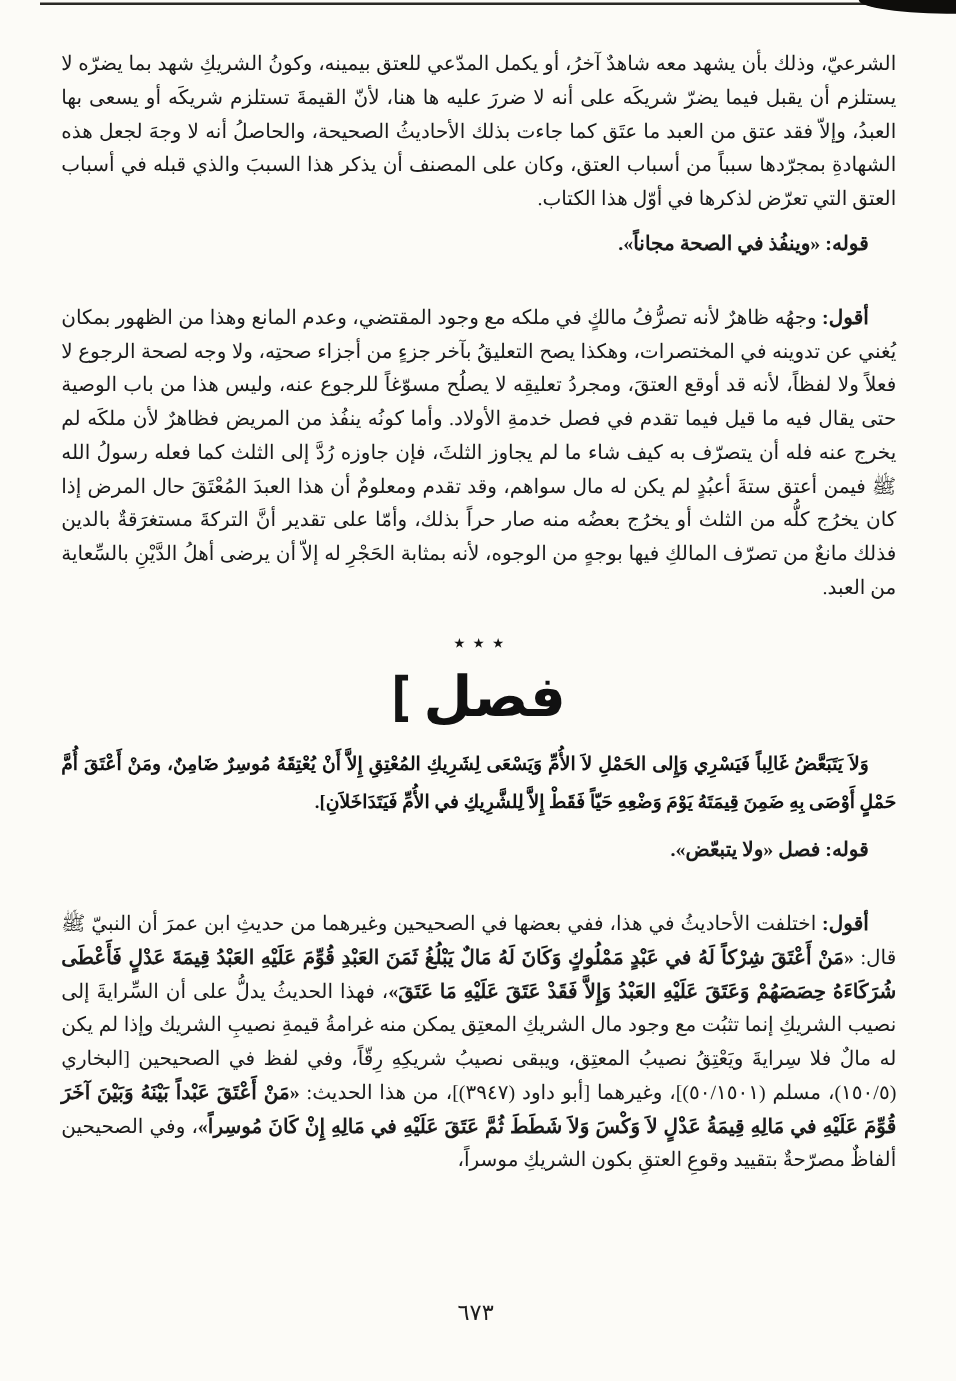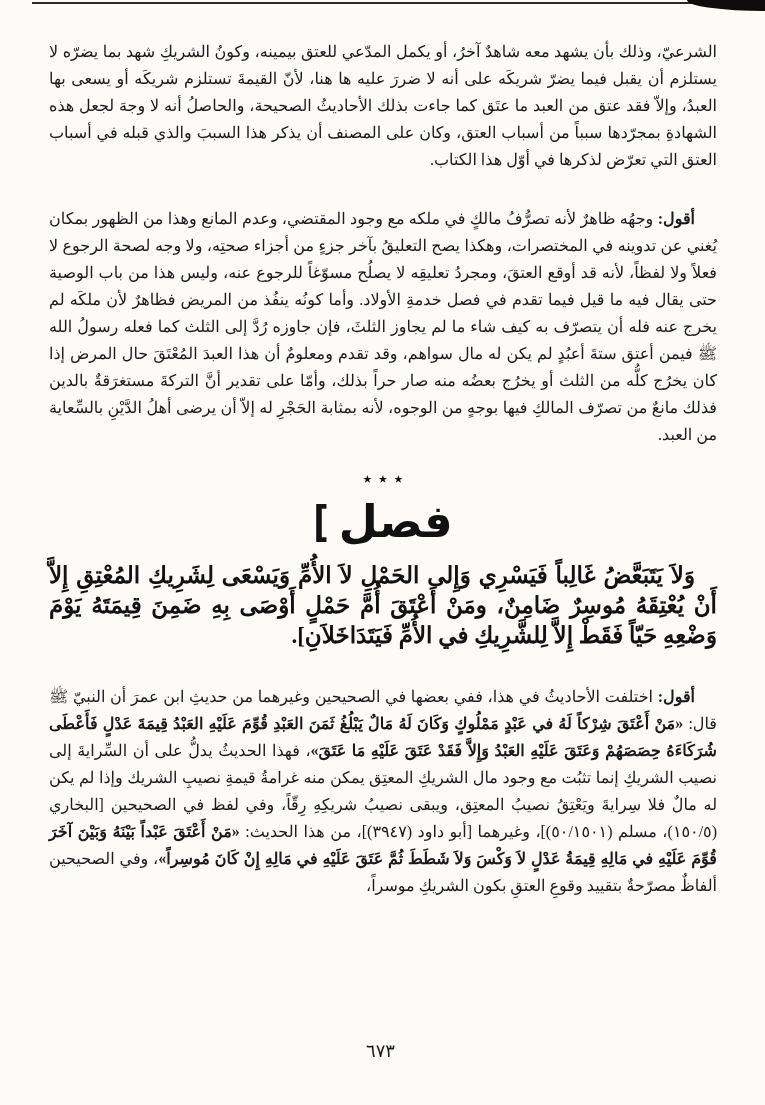--- a/index.html
+++ b/index.html
@@ -58,21 +58,21 @@
   }
   .fasl-heading .word {
     font-size: 45px;
     font-weight: bold;
     color: #111;
     line-height: 1.1;
     text-align: center;
   }
   .matn {
     font-weight: bold;
-    font-size: 23px;
+    font-size: 15px;
     line-height: 30px;
     margin: 0 0 10px;
     color: #121212;
   }
   .footer-page-number {
     position: absolute;
     bottom: 44px; left: 0; right: 4px;
     text-align: center;
     font-size: 18px;
     color: #1c1c1c;
@@ -81,30 +81,32 @@
 </head>
 <body>
 
 <div class="scan-top-line"></div>
 <div class="scan-corner-blob"></div>
 
 <div class="page">
 
   <p class="body-text">الشرعيّ، وذلك بأن يشهد معه شاهدٌ آخرُ، أو يكمل المدّعي للعتق بيمينه، وكونُ الشريكِ شهد بما يضرّه لا يستلزم أن يقبل فيما يضرّ شريكَه على أنه لا ضررَ عليه ها هنا، لأنّ القيمةَ تستلزم شريكَه أو يسعى بها العبدُ، وإلاّ فقد عتق من العبد ما عتَق كما جاءت بذلك الأحاديثُ الصحيحة، والحاصلُ أنه لا وجهَ لجعل هذه الشهادةِ بمجرّدها سبباً من أسباب العتق، وكان على المصنف أن يذكر هذا السببَ والذي قبله في أسباب العتق التي تعرّض لذكرها في أوّل هذا الكتاب.</p>
 
+  <p class="body-text qawluhu indent">قوله: «وينفُذ في الصحة مجاناً».</p>
 
   <p class="body-text indent"><span class="bold">أقول: </span><span>وجهُه ظاهرٌ لأنه تصرُّفُ مالكٍ في ملكه مع وجود المقتضي، وعدم المانع وهذا من الظهور بمكان يُغني عن تدوينه في المختصرات، وهكذا يصح التعليقُ بآخر جزءٍ من أجزاء صحتِه، ولا وجه لصحة الرجوع لا فعلاً ولا لفظاً، لأنه قد أوقع العتقَ، ومجردُ تعليقِه لا يصلُح مسوّغاً للرجوع عنه، وليس هذا من باب الوصية حتى يقال فيه ما قيل فيما تقدم في فصل خدمةِ الأولاد. وأما كونُه ينفُذ من المريض فظاهرٌ لأن ملكَه لم يخرج عنه فله أن يتصرّف به كيف شاء ما لم يجاوز الثلثَ، فإن جاوزه رُدَّ إلى الثلث كما فعله رسولُ الله ﷺ فيمن أعتق ستةَ أعبُدٍ لم يكن له مال سواهم، وقد تقدم ومعلومٌ أن هذا العبدَ المُعْتَقَ حال المرض إذا كان يخرُج كلُّه من الثلث أو يخرُج بعضُه منه صار حراً بذلك، وأمّا على تقدير أنَّ التركةَ مستغرَقةٌ بالدين فذلك مانعٌ من تصرّف المالكِ فيها بوجهٍ من الوجوه، لأنه بمثابة الحَجْرِ له إلاّ أن يرضى أهلُ الدَّيْنِ بالسِّعاية من العبد.</span></p>
 
   <div class="ornament">٭ ٭ ٭</div>
 
   <div class="fasl-heading">
     <span class="bracket">[</span>
     <span class="word">فصل</span>
   </div>
 
   <p class="matn indent">وَلاَ يَتَبَعَّضُ غَالِباً فَيَسْرِي وَإِلى الحَمْلِ لاَ الأُمِّ وَيَسْعَى لِشَرِيكِ المُعْتِقِ إِلاَّ أَنْ يُعْتِقَهُ مُوسِرٌ ضَامِنٌ، ومَنْ أَعْتَقَ أُمَّ حَمْلٍ أَوْصَى بِهِ ضَمِنَ قِيمَتَهُ يَوْمَ وَضْعِهِ حَيّاً فَقَطْ إِلاَّ لِلشَّرِيكِ في الأُمِّ فَيَتَدَاخَلاَنِ].</p>
 
+  <p class="body-text qawluhu indent">قوله: فصل «ولا يتبعّض».</p>
 
   <p class="body-text indent"><span class="bold">أقول: </span><span>اختلفت الأحاديثُ في هذا، ففي بعضها في الصحيحين وغيرهما من حديثِ ابن عمرَ أن النبيّ ﷺ قال: </span><span class="bold">«مَنْ أَعْتَقَ شِرْكاً لَهُ في عَبْدٍ مَمْلُوكٍ وَكَانَ لَهُ مَالٌ يَبْلُغُ ثَمَنَ العَبْدِ قُوِّمَ عَلَيْهِ العَبْدُ قِيمَةَ عَدْلٍ فَأَعْطَى شُرَكَاءَهُ حِصَصَهُمْ وَعَتَقَ عَلَيْهِ العَبْدُ وَإِلاَّ فَقَدْ عَتَقَ عَلَيْهِ مَا عَتَقَ»</span><span>، فهذا الحديثُ يدلُّ على أن السِّرايةَ إلى نصيب الشريكِ إنما تثبُت مع وجود مال الشريكِ المعتِق يمكن منه غرامةُ قيمةِ نصيبِ الشريك وإذا لم يكن له مالٌ فلا سِرايةَ ويَعْتِقُ نصيبُ المعتِق، ويبقى نصيبُ شريكِهِ رِقّاً، وفي لفظ في الصحيحين [البخاري (١٥٠/٥)، مسلم (٥٠/١٥٠١)]، وغيرهما [أبو داود (٣٩٤٧)]، من هذا الحديث: </span><span class="bold">«مَنْ أَعْتَقَ عَبْداً بَيْنَهُ وَبَيْنَ آخَرَ قُوِّمَ عَلَيْهِ في مَالِهِ قِيمَةُ عَدْلٍ لاَ وَكْسَ وَلاَ شَطَطَ ثُمَّ عَتَقَ عَلَيْهِ في مَالِهِ إِنْ كَانَ مُوسِراً»</span><span>، وفي الصحيحين ألفاظٌ مصرّحةٌ بتقييد وقوعِ العتقِ بكون الشريكِ موسراً،</span></p>
 
 </div>
 
 <div class="footer-page-number">٦٧٣</div>
 
 </body></html>

